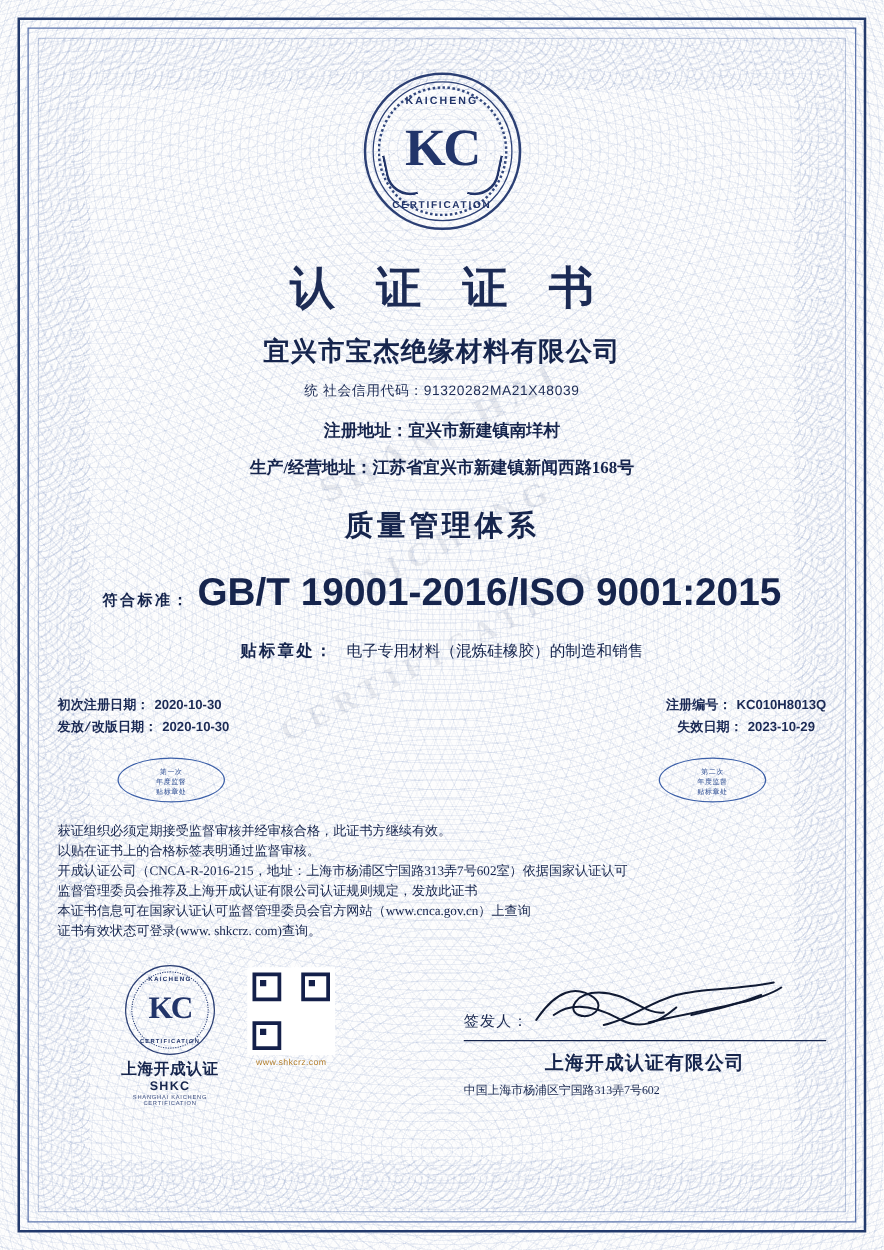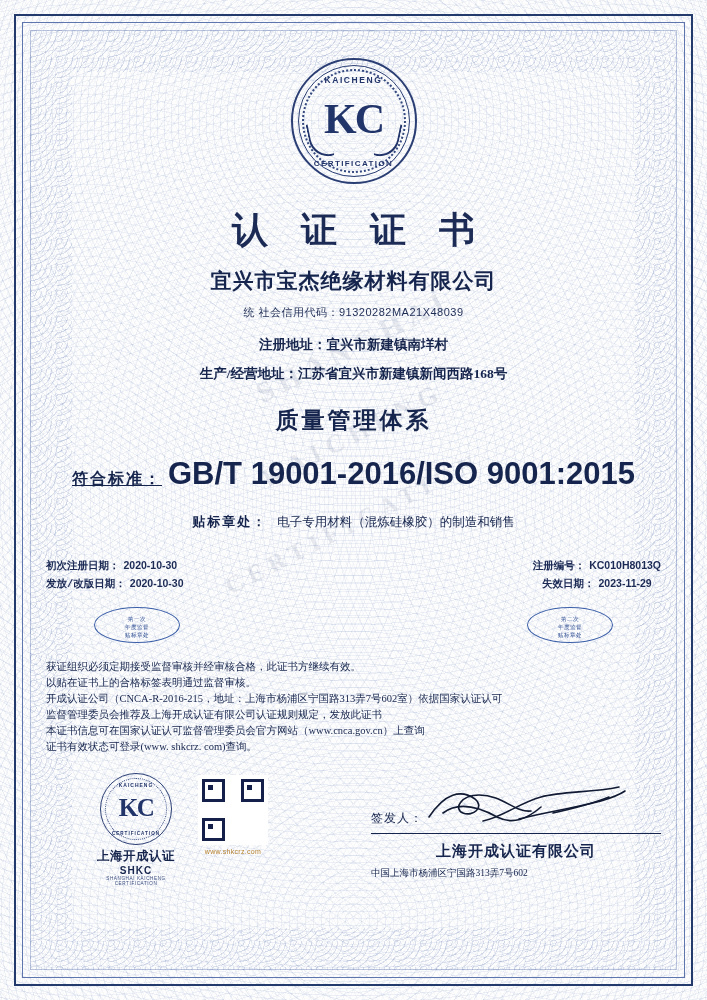--- a/index.html
+++ b/index.html
@@ -201,25 +201,24 @@
     letter-spacing: 3px;
     color: #16254d;
   }
 
   .standard-row {
     margin-top: 20px;
     text-align: center;
     color: #16254d;
   }
   .standard-row .label {
-    font-size: 16px;
+    font-size: 12px;
     font-family: "Liberation Serif", serif;
     font-weight: bold;
     letter-spacing: 2px;
-    text-decoration: underline;
   }
   .standard-row .value {
     font-size: 31px;
     font-weight: bold;
     letter-spacing: 0px;
     margin-left: 6px;
   }
 
   .scope-row {
     margin-top: 20px;
@@ -489,21 +488,21 @@
         </div>
         <div>
           <span class="d-label">发放/改版日期：</span><span class="d-value">2020-10-30</span>
         </div>
       </div>
       <div class="col right">
         <div>
           <span class="d-label">注册编号：</span><span class="d-value">KC010H8013Q</span>
         </div>
         <div>
-          <span class="d-label">失效日期：</span><span class="d-value">2023-11-29</span>
+          <span class="d-label">失效日期：</span><span class="d-value">2023-10-29</span>
         </div>
       </div>
     </div>
 
     <div class="stamps">
       <div class="stamp left" style="white-space: pre-line;">第一次
 年度监督
 贴标章处</div>
       <div class="stamp right" style="white-space: pre-line;">第二次
 年度监督

